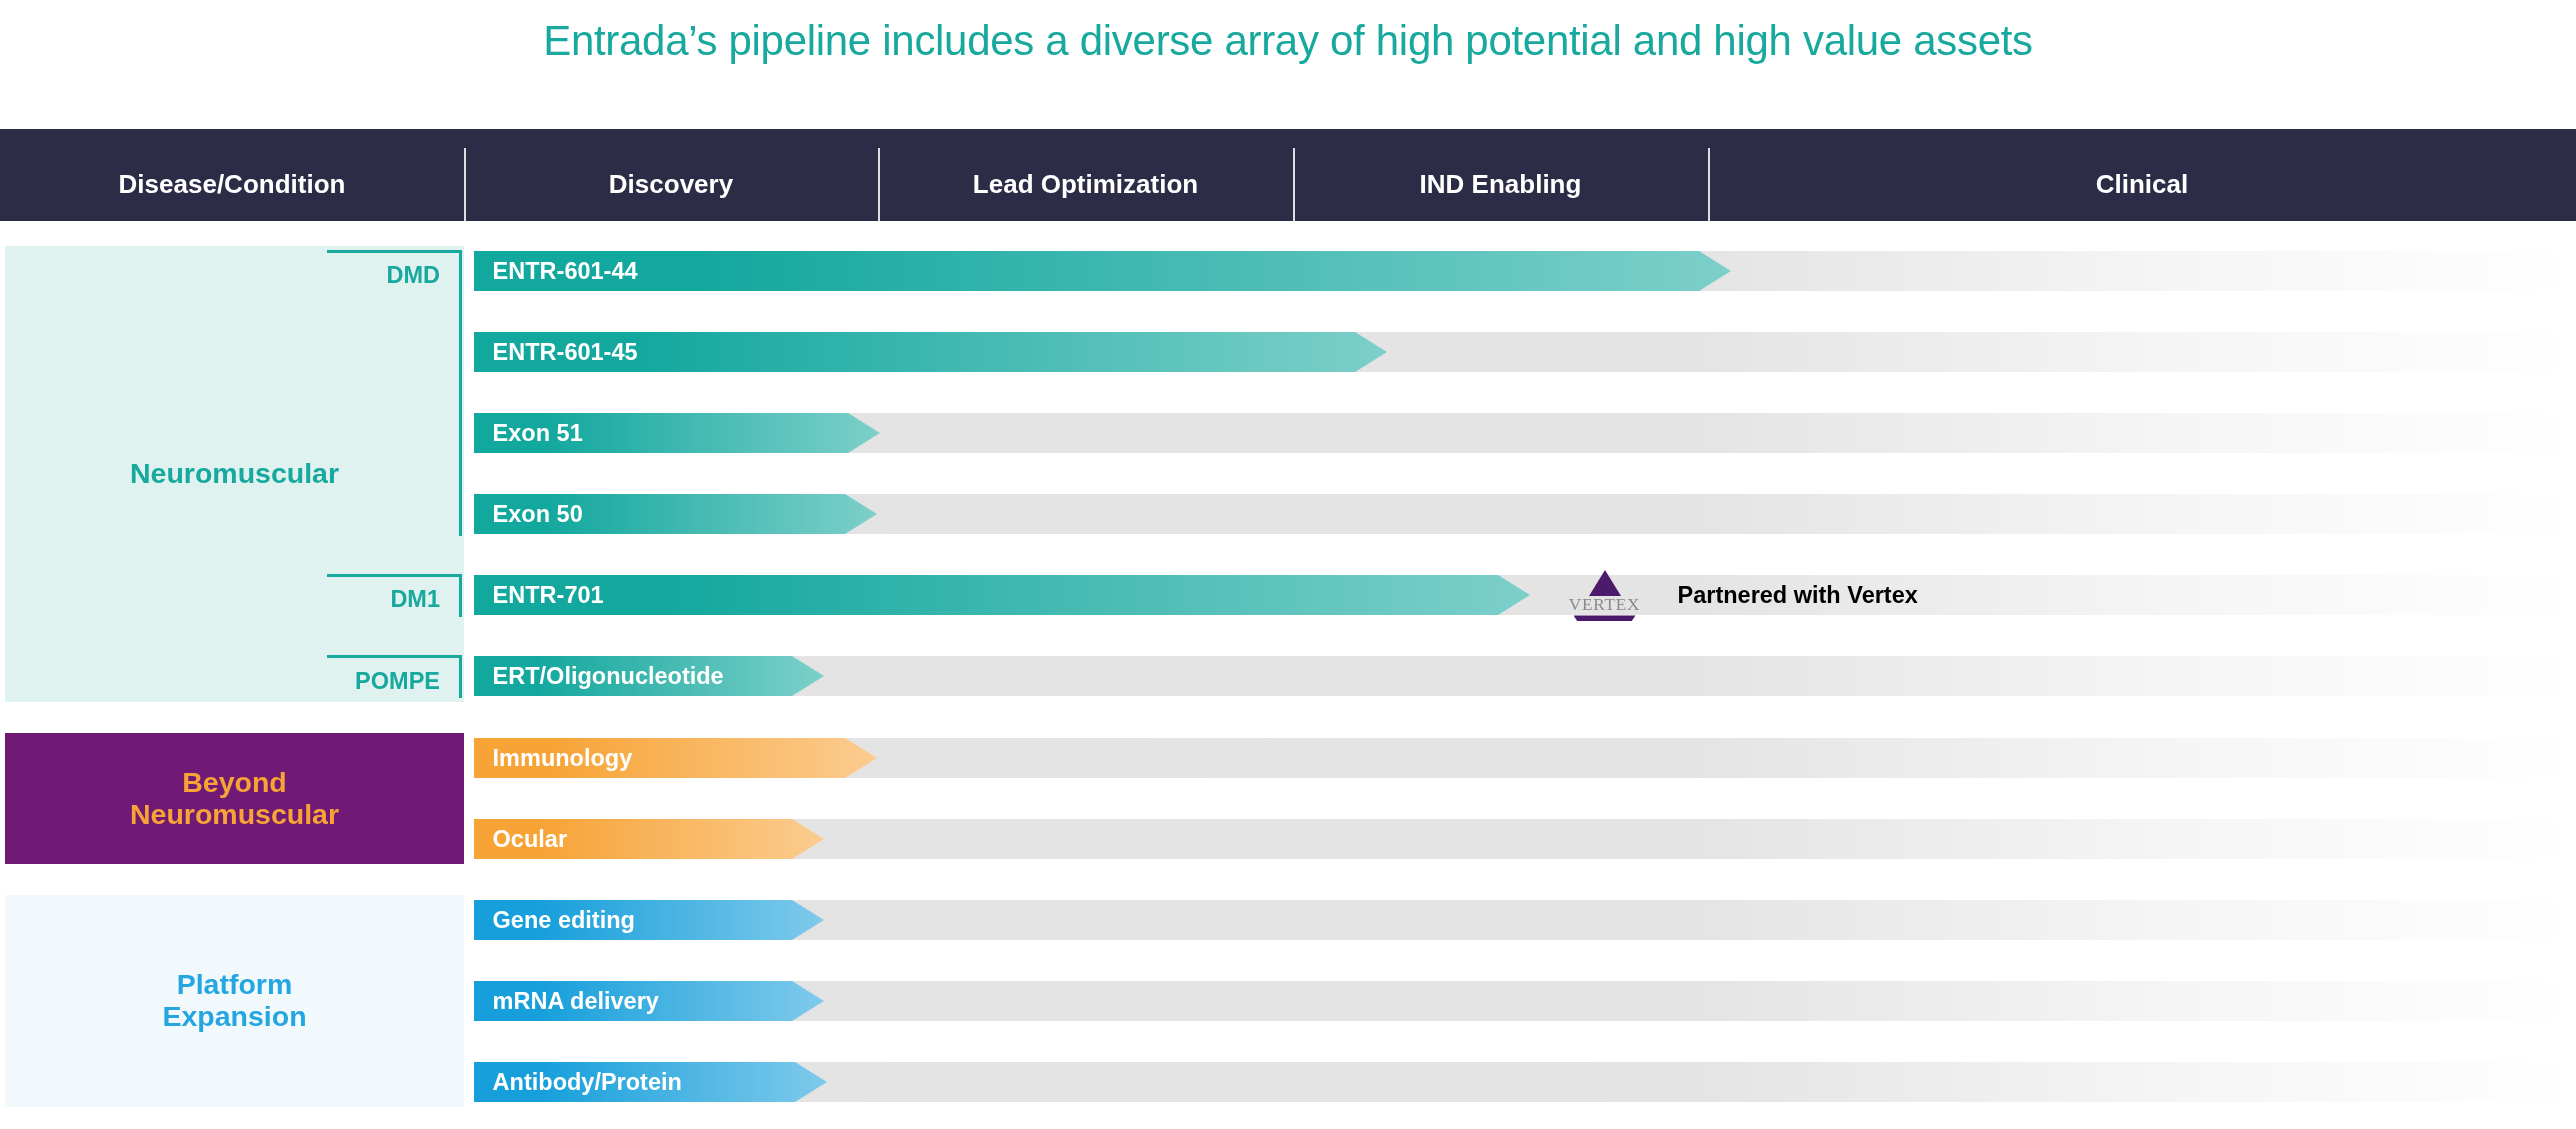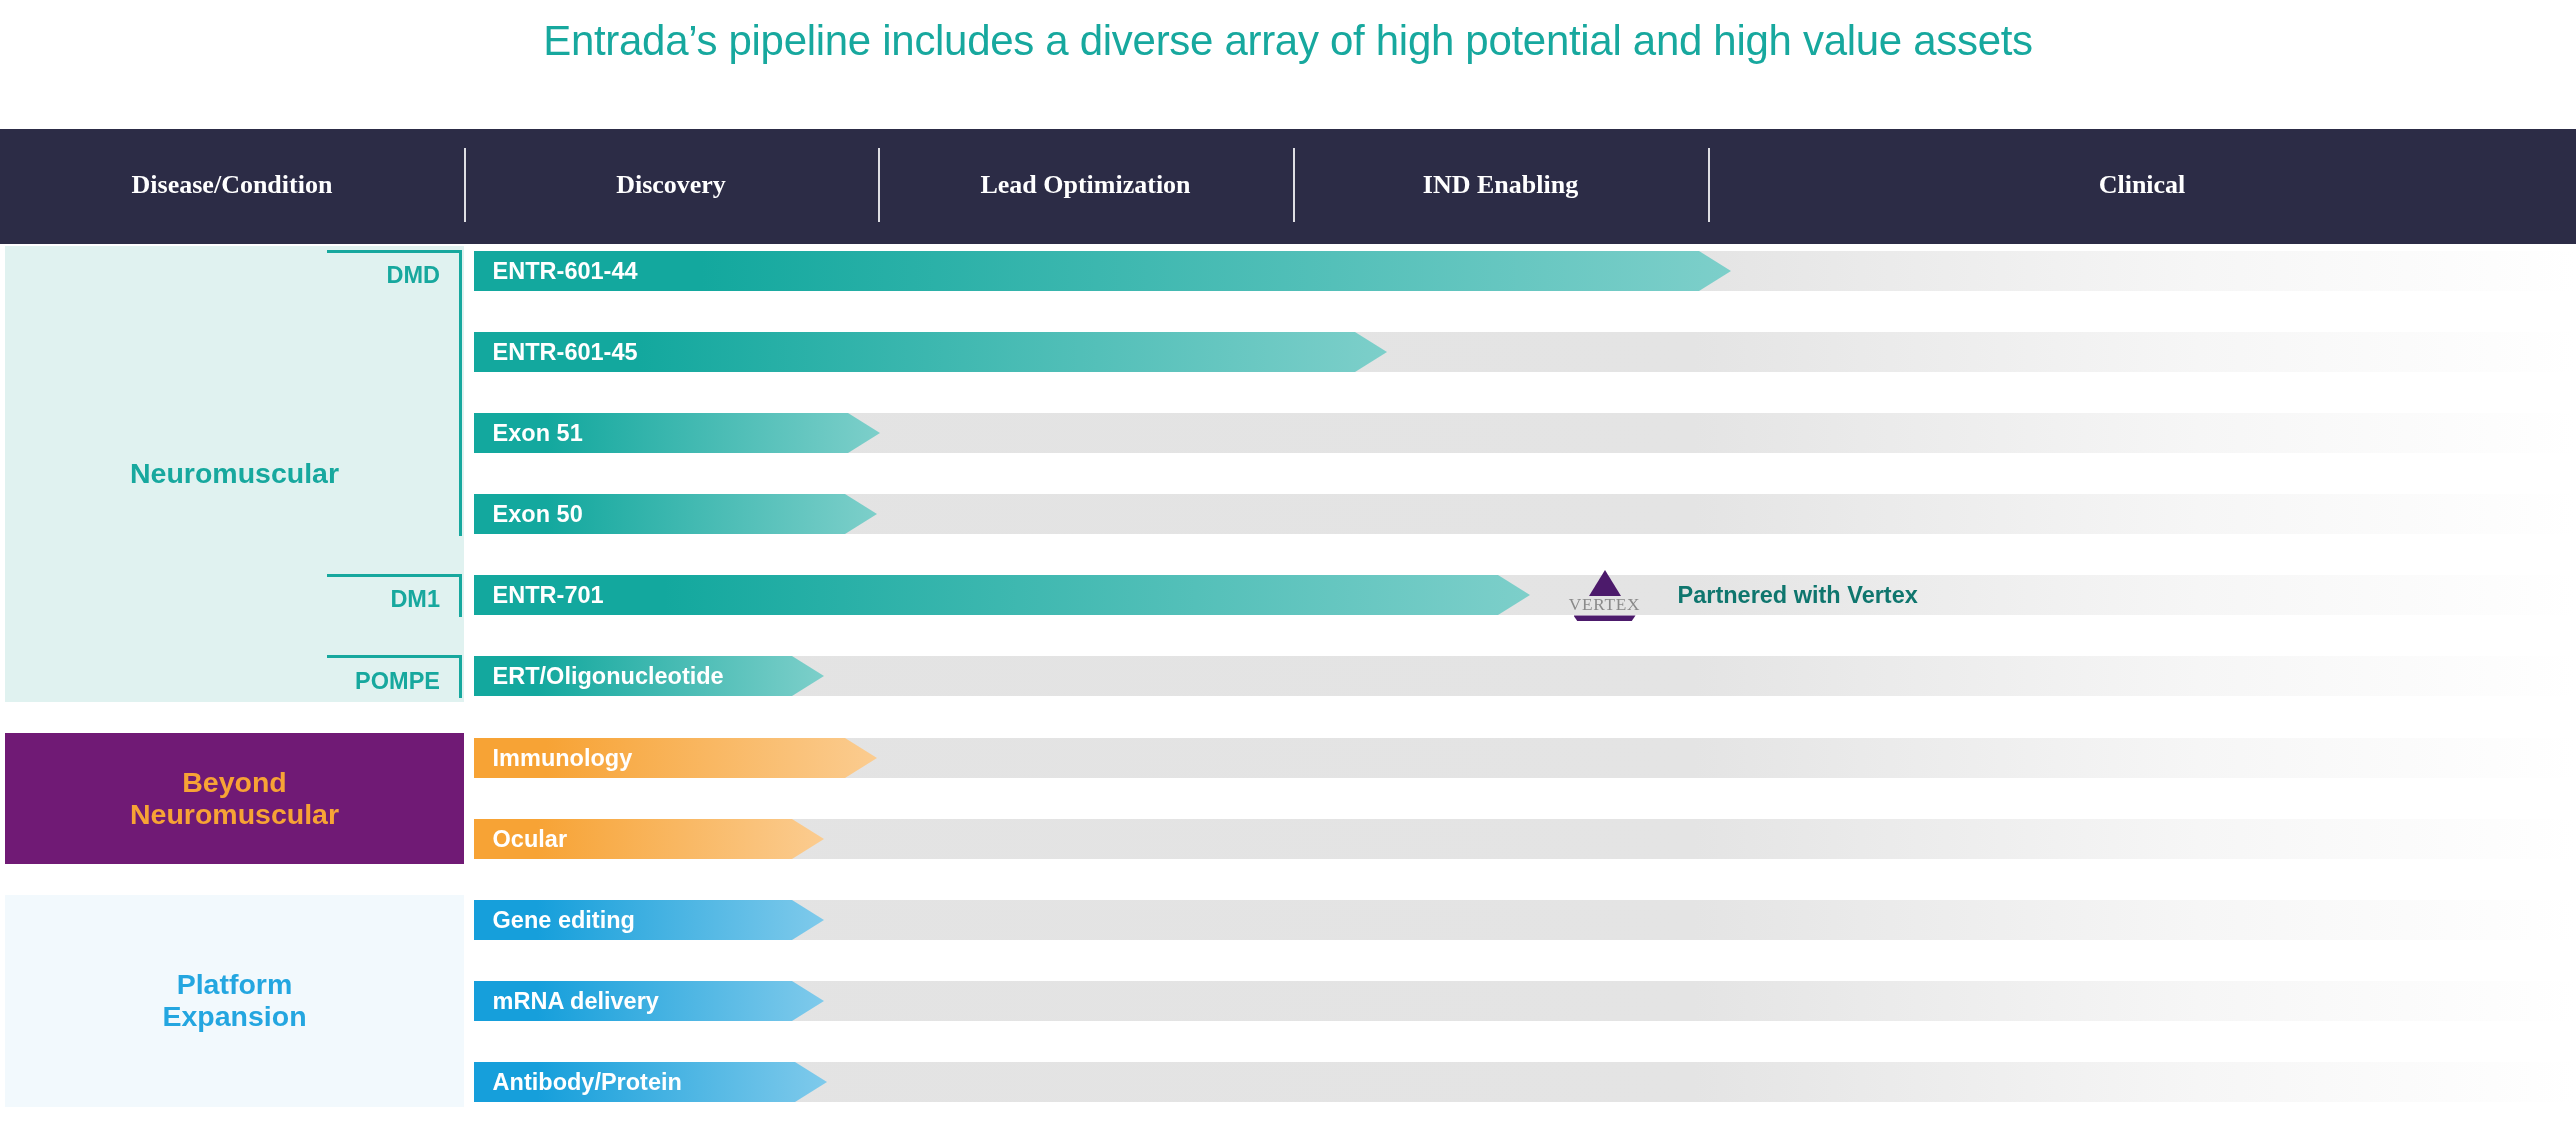--- a/index.html
+++ b/index.html
@@ -16,23 +16,22 @@
     font-size: 42px;
     font-weight: 400;
     color: #17a89e;
     letter-spacing: -0.3px;
     white-space: nowrap;
   }
 
   
   .header {
     position: absolute;
-    left: 0; top: 129px; width: 2576px; height: 115px;
+    left: 0; top: 129px; width: 2576px; height: 92px;
     background: #2c2c46;
-    font-family: Liberation Serif, serif;
   }
   .hdr-cell {
     position: absolute; top: 0; height: 111px;
     display: flex; align-items: center; justify-content: center;
     color: #ffffff;
     font-size: 26px;
     font-weight: bold;
     white-space: nowrap;
   }
   .hdr-div {
@@ -124,21 +123,21 @@
   .vertex-bar {
     margin-top: 1.9px;
     width: 62px; height: 5.6px;
     background: #4c1a6b;
     clip-path: polygon(0 0, 100% 0, 94% 100%, 6% 100%);
   }
   .partner-text {
     margin-left: 23.5px;
     font-size: 23.5px;
     font-weight: bold;
-    color: #0f766e;
+    color: #000000;
     white-space: nowrap;
   }
 </style>
 </head>
 <body>
 
 <div id="root">
 
   <div class="title">Entrada’s pipeline includes a diverse array of high potential and high value assets</div>
 

